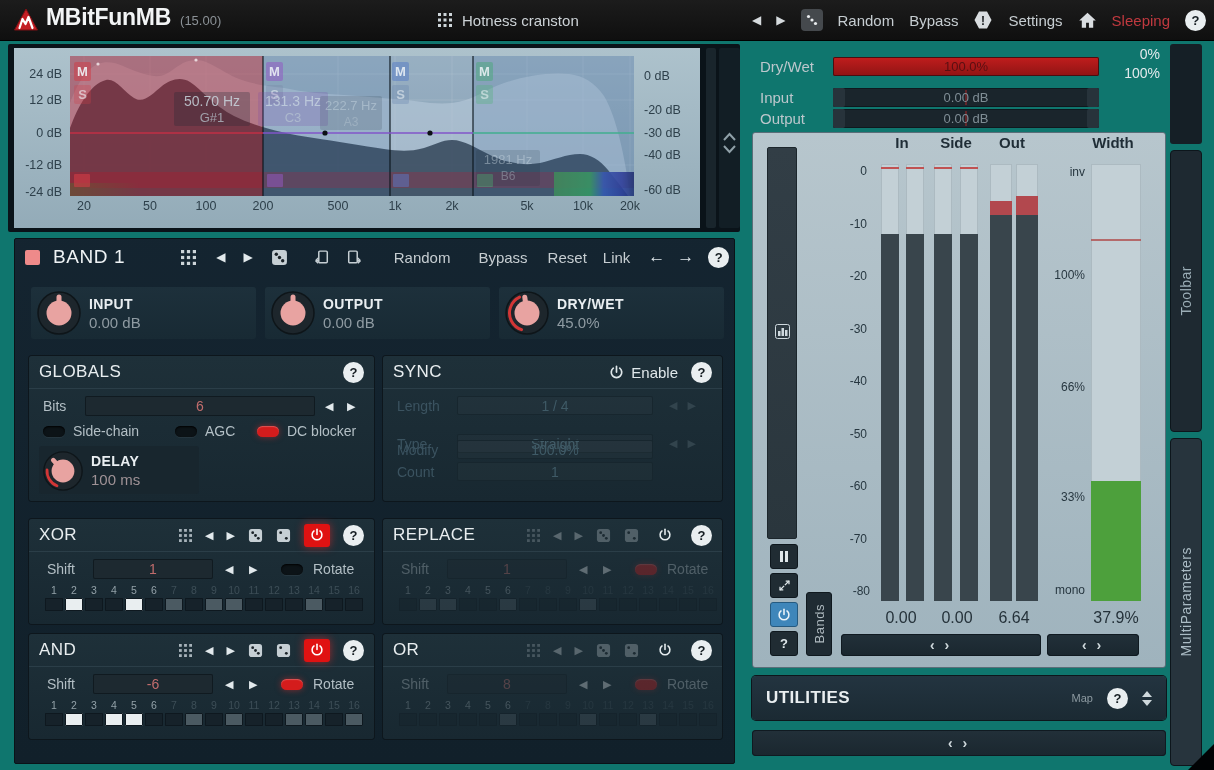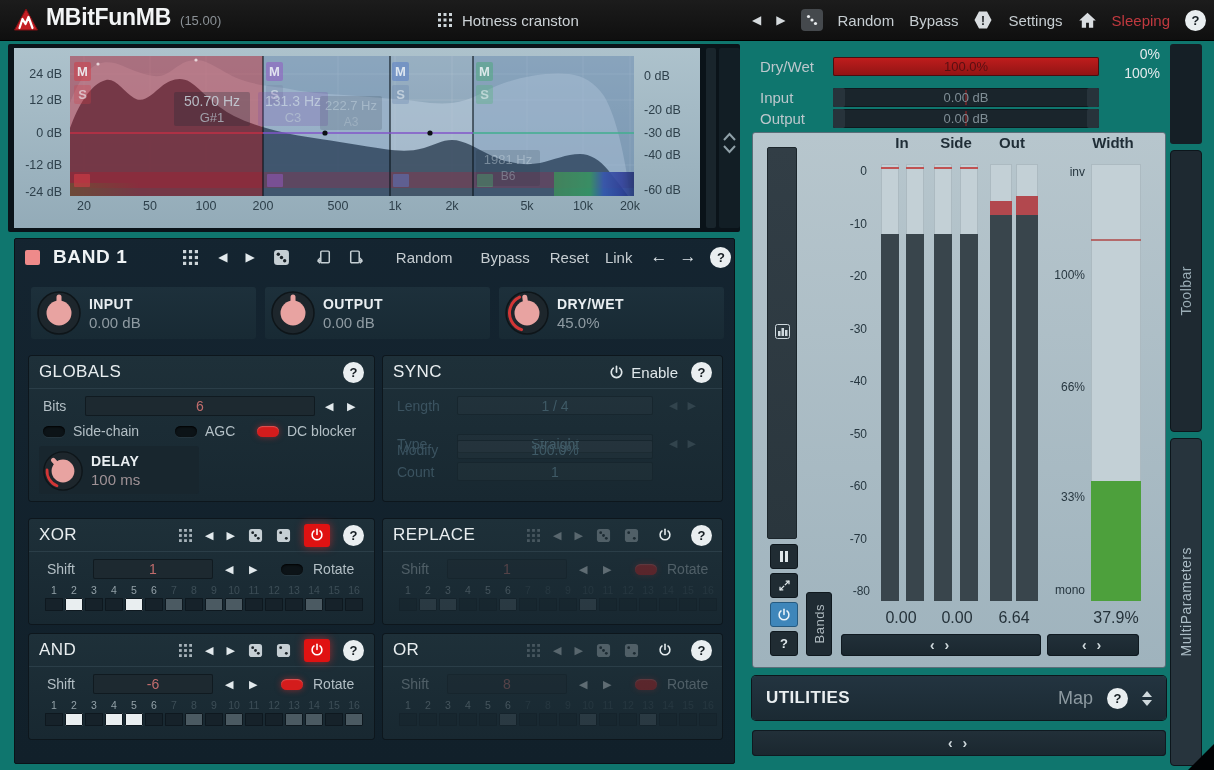--- a/index.html
+++ b/index.html
@@ -268,21 +268,21 @@
     <svg class="abs" style="left:713px;top:86px" width="17" height="26" viewBox="0 0 17 26">
       <polyline points="3,10 8.5,4 14,10" fill="none" stroke="#8fa0a8" stroke-width="2"></polyline>
       <polyline points="3,16 8.5,22 14,16" fill="none" stroke="#8fa0a8" stroke-width="2"></polyline>
     </svg>
   </div>
 
   <div class="abs" style="left:14px;top:238px;width:719px;height:524px;background:linear-gradient(180deg,#16283218,#11202a),#142430;border:1px solid #0a1318;border-radius:2px">
 
     <div class="abs" style="left:0;top:0;width:100%;height:36px;display:flex;align-items:center;padding-left:10px;box-sizing:border-box">
       <span style="width:15px;height:15px;border-radius:2px;background:#ee8a8a;flex:0 0 auto"></span>
-      <span style="font-size:19px;font-weight:bold;color:#eef2f4;letter-spacing:.6px;margin-left:13px">BAND 1</span>
+      <span style="font-size:19px;font-weight:normal;color:#eef2f4;letter-spacing:.6px;margin-left:13px">BAND 1</span>
       <svg style="margin-left:56px" width="15" height="15" viewBox="0 0 14 14">
         <g fill="#cdd5d9">
             <rect x="0" y="0" width="3" height="3"></rect>
             <rect x="5.5" y="0" width="3" height="3"></rect>
             <rect x="11" y="0" width="3" height="3"></rect>
             <rect x="0" y="5.5" width="3" height="3"></rect>
             <rect x="5.5" y="5.5" width="3" height="3"></rect>
             <rect x="11" y="5.5" width="3" height="3"></rect>
             <rect x="0" y="11" width="3" height="3"></rect>
             <rect x="5.5" y="11" width="3" height="3"></rect>
@@ -1032,21 +1032,21 @@
     <div class="abs" style="left:53px;top:459px;width:26px;height:64px;background:#1f2b33;border:1px solid #0f181e;border-radius:3px;display:flex;align-items:center;justify-content:center;box-sizing:border-box">
       <span class="vtext" style="font-size:13px;color:#aeb9bf">Bands</span>
     </div>
 
     <div class="scrollbar abs" style="left:88px;top:501px;width:200px;height:22px">‹ ›</div>
     <div class="scrollbar abs" style="left:294px;top:501px;width:92px;height:22px">‹ ›</div>
   </div>
 
   <div class="abs" style="left:752px;top:676px;width:414px;height:44px;background:linear-gradient(#233440,#1b2a33);border-radius:4px;box-shadow:0 0 0 1px #0d161c;display:flex;align-items:center;padding:0 14px;box-sizing:border-box">
     <span style="font-size:17px;font-weight:bold;color:#e9eef0;letter-spacing:.4px">UTILITIES</span>
-    <span style="margin-left:auto;font-size:18px;color:#8d9aa1">Map</span>
+    <span style="margin-left:auto;font-size:11px;color:#8d9aa1">Map</span>
     <span class="qmark" style="margin-left:14px">?</span>
     <span style="margin-left:14px;display:flex;flex-direction:column;align-items:center">
       <span class="chev-up"></span>
       <span class="chev-down"></span>
     </span>
   </div>
 
   <div class="scrollbar abs" style="left:752px;top:730px;width:414px;height:26px">‹ ›</div>
 
   <div class="abs" style="left:1170px;top:44px;width:32px;height:100px;background:#151f26;border-radius:3px"></div>

